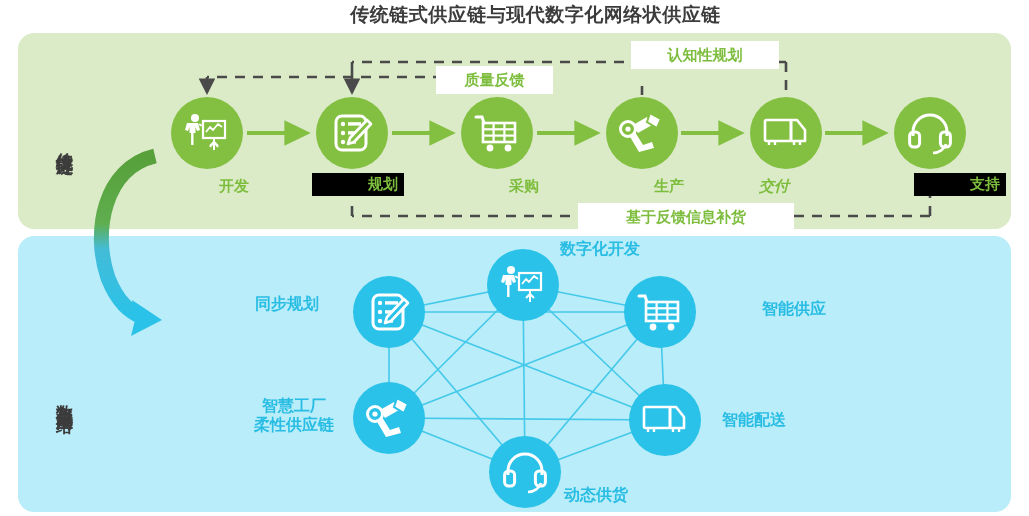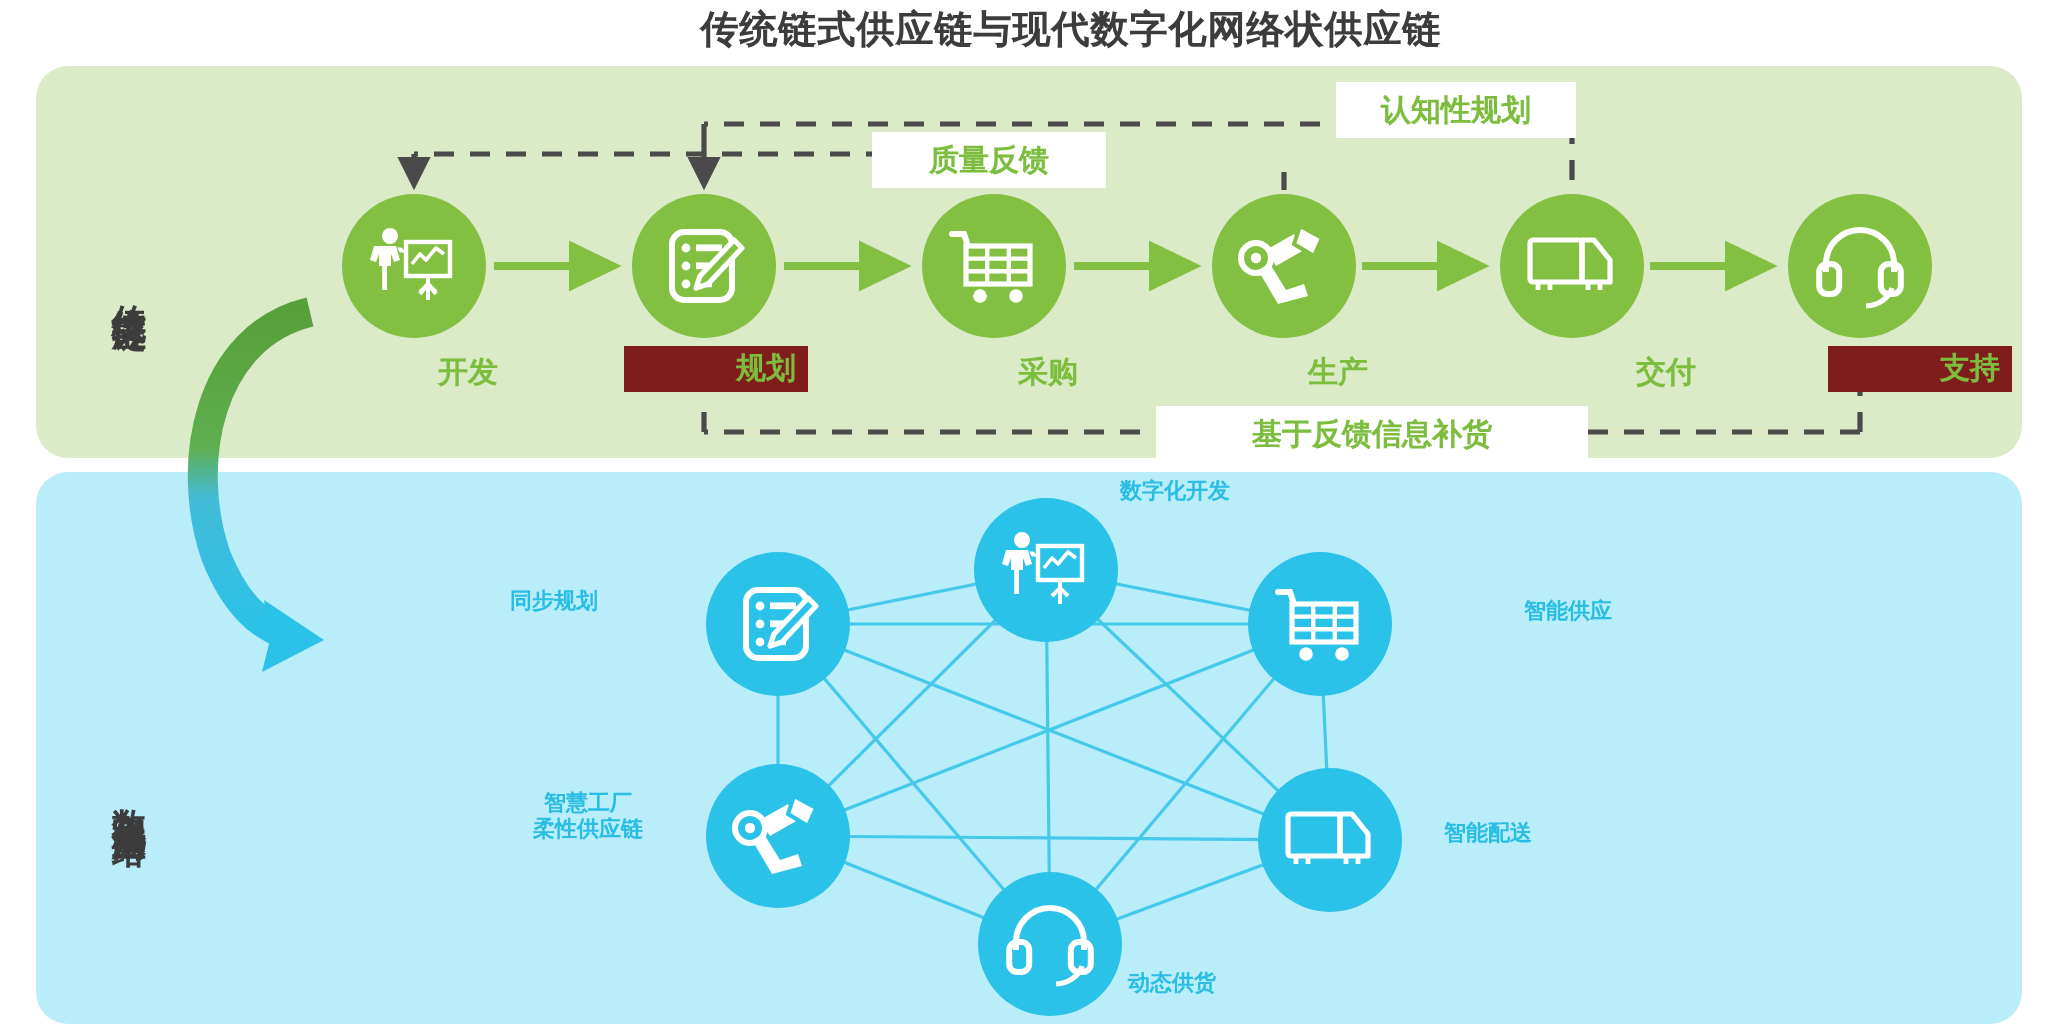--- a/index.html
+++ b/index.html
@@ -52,35 +52,35 @@
   .node-green{width:72px;height:72px;background:#83c042;}
   .node-blue{background:#2ac2e8;}
 
   .node-cap{
     position:absolute;
     font-size:15px;font-weight:bold;color:#7dbd3e;
     text-align:right;white-space:nowrap;
     z-index:4;
     padding:2px 6px;
   }
-  .node-cap.boxed{background:#7f1d1d;}
+  .node-cap.boxed{background:#000000;}
 
   
   .callout{
     position:absolute;background:#ffffff;
     font-size:15px;font-weight:bold;color:#7dbd3e;
     white-space:nowrap;
     display:flex;align-items:center;justify-content:center;
     z-index:4;
   }
 
   
   .nlabel{
     position:absolute;
-    font-size:11px;font-weight:bold;color:#29bde4;
+    font-size:16px;font-weight:bold;color:#29bde4;
     white-space:nowrap;line-height:1.15;
     z-index:4;
   }
   .nlabel.two{line-height:1.2;}
 </style>
 </head>
 <body>
 
 <div id="stage">
 
@@ -221,34 +221,34 @@
   <div class="node-cap" style="left:606px;top:175px;width:72px;">生产</div>
 
   <div class="node node-green" style="left:750px;top:97px;">
     <svg width="46" height="34" viewBox="0 0 46 34">
       <rect x="2" y="4" width="26" height="21" rx="1.5" fill="none" stroke="#fff" stroke-width="2.6"></rect>
       <path d="M28,4 h6 l8,10 v11 h-14 z" fill="none" stroke="#fff" stroke-width="2.6" stroke-linejoin="round"></path>
       <path d="M6,25 v4 M12,25 v4" stroke="#fff" stroke-width="2.4"></path>
       <path d="M31,25 v4 M37,25 v4" stroke="#fff" stroke-width="2.4"></path>
     </svg>
   </div>
-  <div class="node-cap" style="left:770px;top:175px;width:72px;">交付</div>
+  <div class="node-cap" style="left:711px;top:175px;width:72px;font-style:italic;">交付</div>
 
   <div class="node node-green" style="left:894px;top:97px;">
     <svg width="44" height="44" viewBox="0 0 44 44">
       <path d="M5,25 V21 a17,17 0 0 1 34,0 v4" fill="none" stroke="#fff" stroke-width="3"></path>
       <rect x="1.6" y="21" width="10" height="15" rx="4" fill="none" stroke="#fff" stroke-width="3"></rect>
       <rect x="32.4" y="21" width="10" height="15" rx="4" fill="none" stroke="#fff" stroke-width="3"></rect>
       <path d="M38,33 a14,12 0 0 1 -13,9" fill="none" stroke="#fff" stroke-width="2.6"></path>
     </svg>
   </div>
   <div class="node-cap boxed" style="left:914px;top:173px;width:80px;">支持</div>
 
   <div class="callout" style="left:436px;top:66px;width:117px;height:28px;">质量反馈</div>
-  <div class="callout" style="left:668px;top:41px;width:120px;height:28px;text-align:center;">认知性规划</div>
+  <div class="callout" style="left:631px;top:41px;width:148px;height:28px;text-align:center;">认知性规划</div>
   <div class="callout" style="left:578px;top:203px;width:216px;height:28px;">基于反馈信息补货</div>
 
   <div class="node node-blue" style="left:487px;top:249px;width:72px;height:72px;">
     <svg width="46" height="46" viewBox="0 0 46 46">
       <g fill="#fff">
         <circle cx="11" cy="8" r="4"></circle>
         <path d="M8,13 h6 l2,7 l-3,1 l-1.5,-4 v6 h-2 v12 h-2.4 v-12 h-1.6 v-6 l-1.5,4 l-3,-1 l2,-7 z"></path>
         <path d="M14.5,13.8 h2 l3,2.4 h-3.6 z"></path>
       </g>
       <rect x="19" y="11" width="22" height="17" fill="none" stroke="#fff" stroke-width="2.2"></rect>

